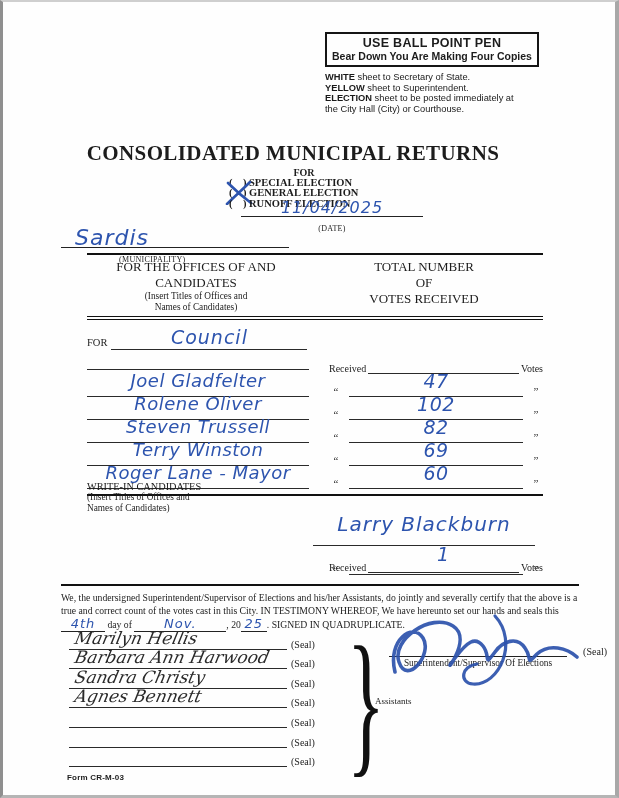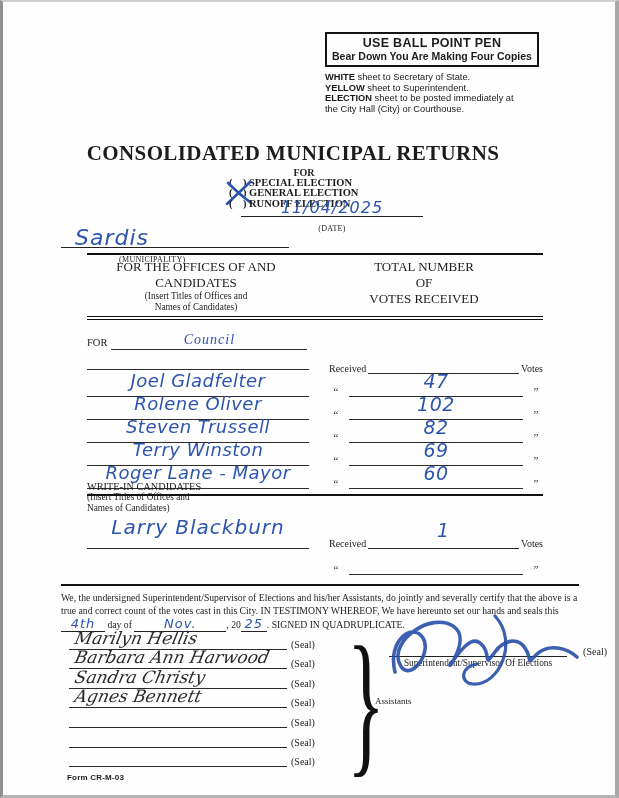--- a/index.html
+++ b/index.html
@@ -53,38 +53,38 @@
   .tbl .hdrR{width:238px; text-align:center;}
   .tbl .h1{font-size:13px;}
   .tbl .h2{font-size:9.3px; line-height:10.5px;}
   .dline{height:2px; border-top:1.2px solid #111; border-bottom:1.2px solid #111; margin-bottom:2px;}
   .row{display:flex; justify-content:space-between; align-items:flex-end;}
   .cellL{width:230px;}
   .cellR{width:214px; display:flex; align-items:flex-end; font-size:10px;}
   .for-row{height:28px; align-items:flex-end;}
   .for-row .for-lbl{font-size:10.5px;}
   .for-row .ln{width:196px; margin-left:4px; height:19px; vertical-align:bottom;}
-  .for-row .hw{font-size:14px; line-height:14px;font-family:Liberation Serif, serif;}
+  .for-row .hw{font-size:19px; line-height:14px;}
   .recv-row{height:24px;}
   .recv-row .blankln{display:inline-block; width:222px; border-bottom:1px solid #2a2a2a; height:20px;}
   .recv .lbl{white-space:nowrap;}
   .recv .ln{flex:1; margin:0 2px; height:14px;}
   .cand-row{height:23px;}
   .cand-row .ln-name{width:222px; height:23px; vertical-align:bottom;}
   .cand-row .hw{font-size:18px; line-height:16px; letter-spacing:.5px;}
   .vote-cell{width:214px; display:flex; align-items:flex-end; justify-content:space-between;}
   .ditto{font-size:11px; line-height:12px; width:14px; text-align:center;}
   .vote-ln{flex:1; margin:0 6px; height:23px;}
   .vote-ln .hw{font-size:19px; line-height:17px;}
   .botline{border-top:2.4px solid #111; margin-top:5px;}
 
   
   .wi{left:84px; top:479px; width:456px;}
   .wi .hdr{width:292px; text-align:left;}
-  .wi-row1{height:34px; margin-top:2px;}
+  .wi-row1{height:34px; margin-top:2px;flex-direction:column;}
   .wi .ln-name{width:222px; height:30px; vertical-align:bottom;}
   .wi .hw-name{font-size:20px; line-height:18px;}
   .wi-row2{height:26px;}
   .thick-sep{left:58px; top:582px; width:518px; border-top:2.4px solid #111;}
 
   
   .cert{left:58px; top:589px; width:521px; font-size:9.7px; line-height:13.4px;}
   .cert .fill{display:inline-block; border-bottom:1px solid #222; text-align:center;}
   .cert .fill .hw{font-size:13px; line-height:10px;}
   .f-day{width:44px;} .f-month{width:92px;} .f-year{width:26px; text-align:left;}

